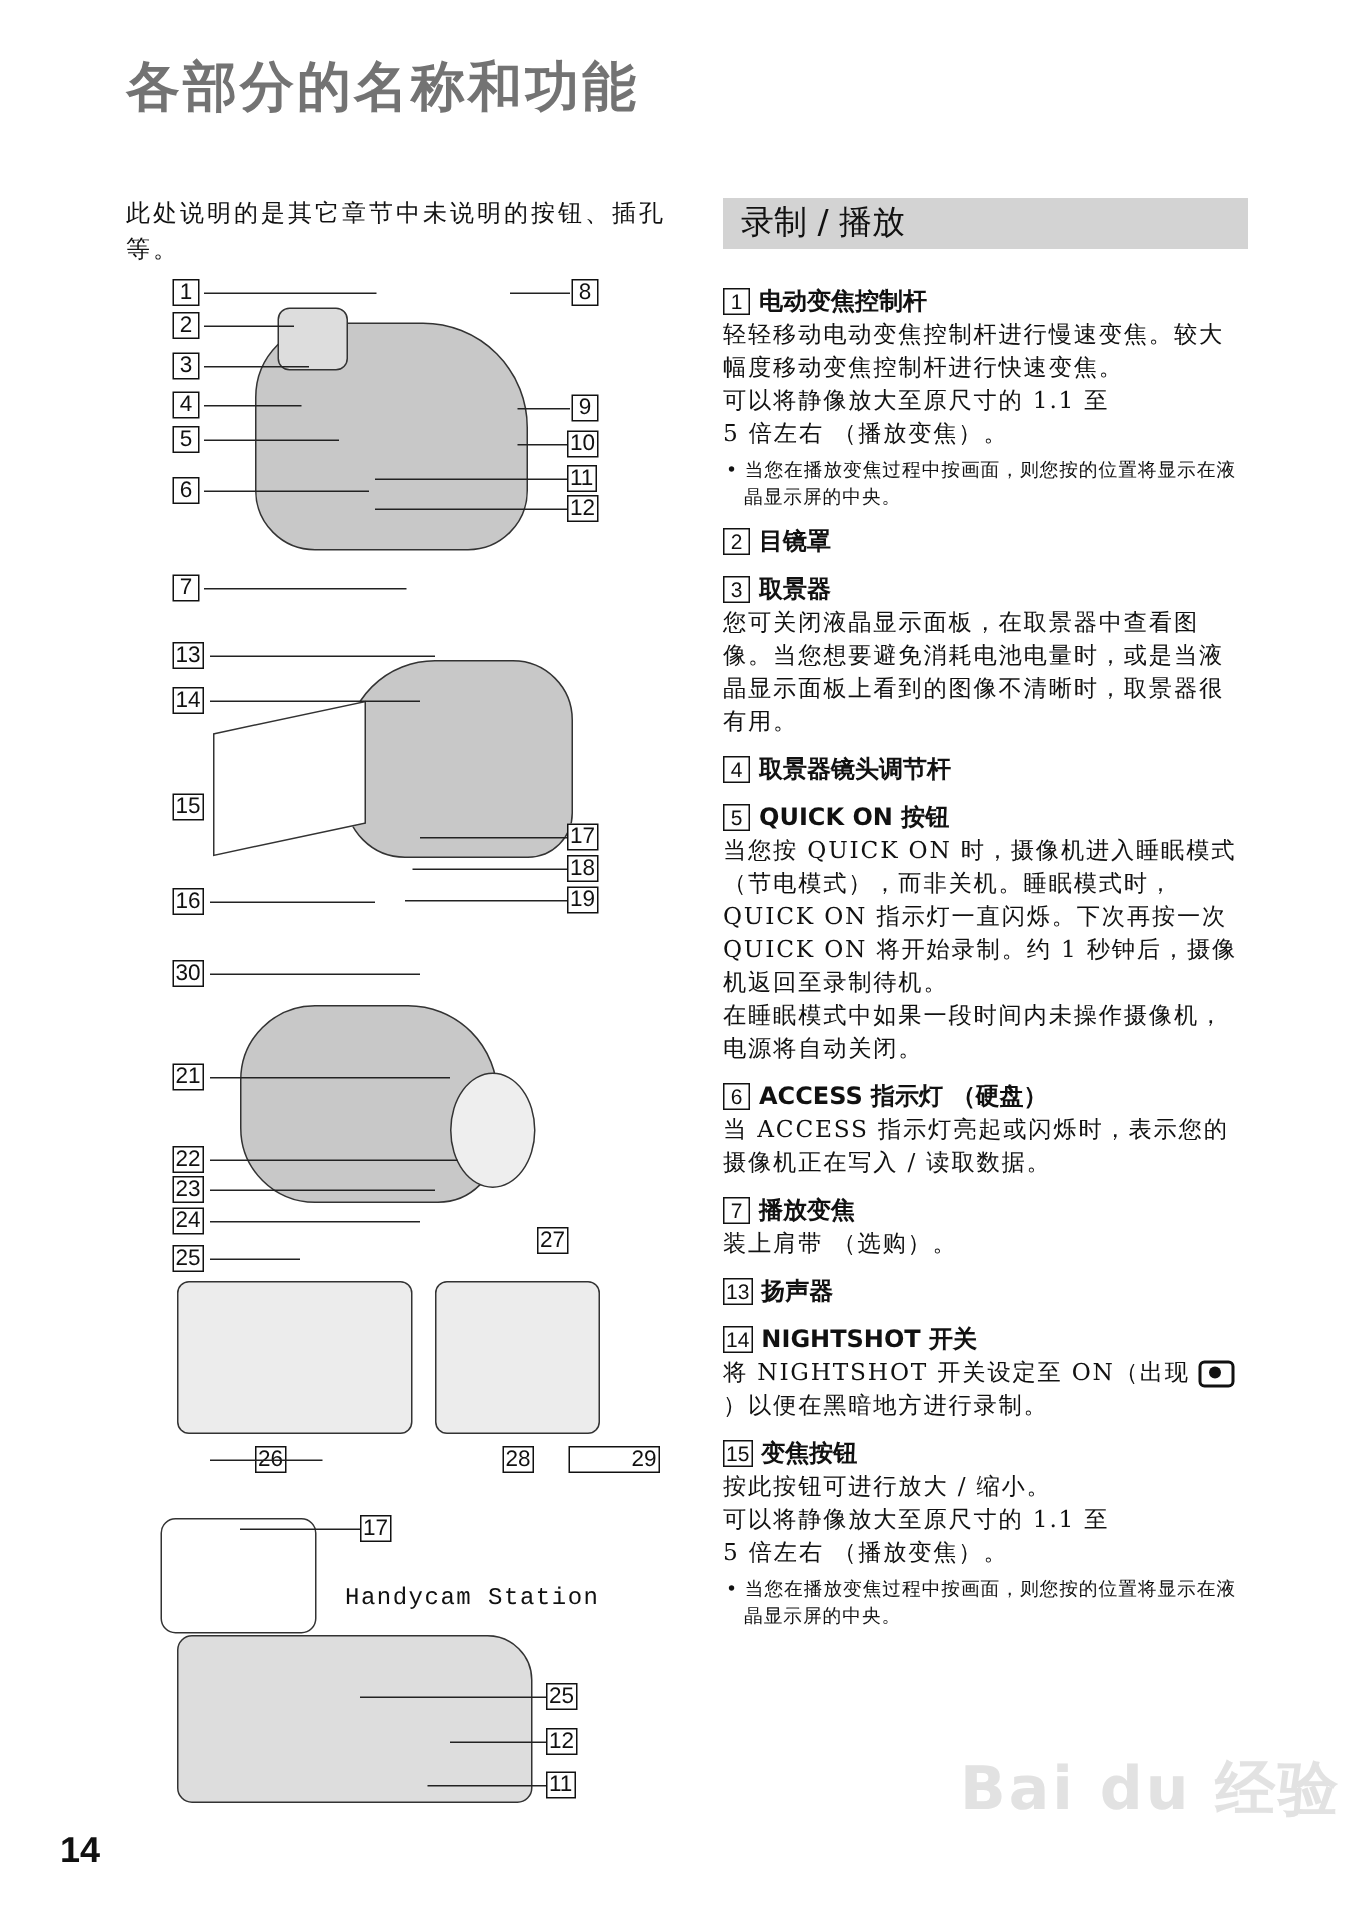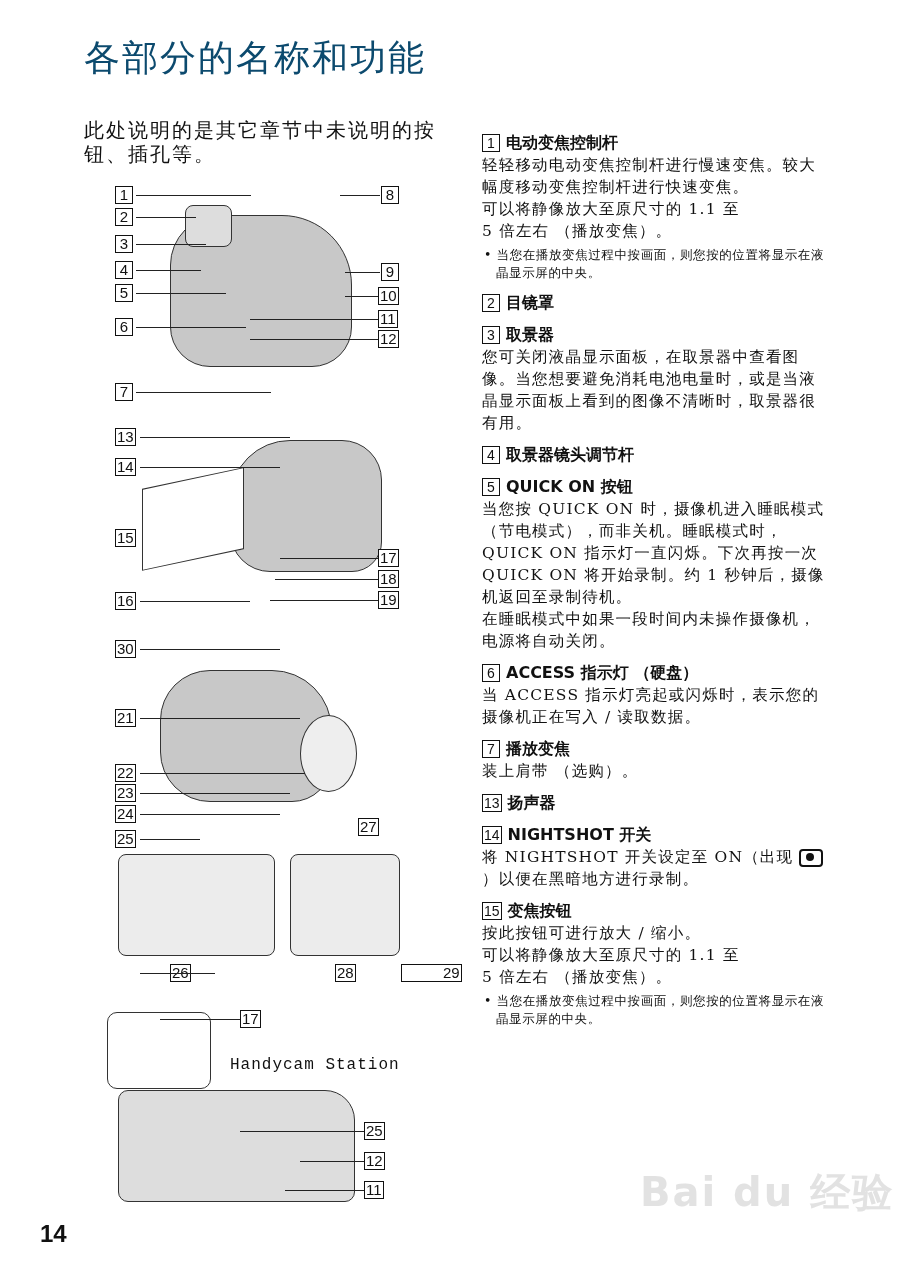--- a/index.html
+++ b/index.html
@@ -2,26 +2,26 @@
 <html><head>
   <meta charset="utf-8">
   <style>
     html, body { margin: 0; padding: 0; background: #ffffff; }
     body {
       width: 900px; height: 1280px; position: relative; overflow: hidden;
       font-family: "DejaVu Sans", "Liberation Sans", sans-serif; color: #111;
     }
     .page-title {
       position: absolute; left: 84px; top: 34px;
-      font-size: 36px; font-weight: normal; letter-spacing: 2px; color: #0c4a6e;
+      font-size: 36px; font-weight: bold; letter-spacing: 2px; color: #737373;
     }
     .intro {
-      position: absolute; left: 84px; top: 118px; width: 360px;
+      position: absolute; left: 84px; top: 130px; width: 360px;
       font-family: "DejaVu Serif", "Liberation Serif", serif;
-      font-size: 20px; line-height: 24px; letter-spacing: 2px;
+      font-size: 16px; line-height: 24px; letter-spacing: 2px;
     }
     
     .right-col { position: absolute; left: 482px; top: 132px; width: 350px; }
     .section-bar {
       background: #d3d3d3; height: 34px; line-height: 34px;
       padding-left: 12px; font-size: 22px; color: #111; margin-bottom: 24px;
     }
     .item { margin-bottom: 10px; }
     .item-head {
       font-size: 16px; font-weight: bold; line-height: 22px;
@@ -142,40 +142,41 @@
   <div class="lead" style="left:140px;top:814px;width:140px;height:1px;"></div>
 </div>
 
 <div class="diagram">
   <div class="cam-shape" style="left:118px;top:854px;width:155px;height:100px;border-radius:8px;background:#ececec;"></div>
   <div class="cam-shape" style="left:290px;top:854px;width:108px;height:100px;border-radius:8px;background:#ececec;"></div>
   <div class="callout" style="left:115px;top:830px;">25</div>
   <div class="callout" style="left:131px;top:964px;margin-left:39px;">26</div>
   <div class="callout" style="left:358px;top:818px;">27</div>
   <div class="callout" style="left:335px;top:964px;">28</div>
-  <div class="callout" style="left:401px;top:964px;padding-left:41px;">29</div>
+  <div class="callout" style="left:379px;top:964px;padding-left:41px;">29</div>
   <div class="lead" style="left:140px;top:839px;width:60px;height:1px;"></div>
   <div class="lead" style="left:140px;top:973px;width:75px;height:1px;"></div>
 </div>
 
 <div class="diagram">
   <div class="cam-shape" style="left:107px;top:1012px;width:102px;height:75px;border-radius:10px;background:#fff;"></div>
   <div class="cam-shape" style="left:118px;top:1090px;width:235px;height:110px;border-radius:10px 30px 10px 10px;background:#ddd;"></div>
   <div class="callout" style="left:240px;top:1010px;">17</div>
   <div class="callout" style="left:364px;top:1122px;">25</div>
   <div class="callout" style="left:364px;top:1152px;">12</div>
   <div class="callout" style="left:364px;top:1181px;">11</div>
   <div class="lead" style="left:160px;top:1019px;width:80px;height:1px;"></div>
   <div class="lead" style="left:240px;top:1131px;width:124px;height:1px;"></div>
   <div class="lead" style="left:300px;top:1161px;width:64px;height:1px;"></div>
   <div class="lead" style="left:285px;top:1190px;width:79px;height:1px;"></div>
 </div>
 <div class="station-label">Handycam Station</div>
 
 <div class="right-col">
+  <div class="section-bar">录制 / 播放</div>
 
   <div class="item">
     <div class="item-head">
         <span class="num">1</span>
         <span>电动变焦控制杆</span>
       </div>
     <div class="item-body">轻轻移动电动变焦控制杆进行慢速变焦。较大幅度移动变焦控制杆进行快速变焦。
 可以将静像放大至原尺寸的 1.1 至
 5 倍左右 （播放变焦）。</div>
     <div class="note">当您在播放变焦过程中按画面，则您按的位置将显示在液晶显示屏的中央。</div>

